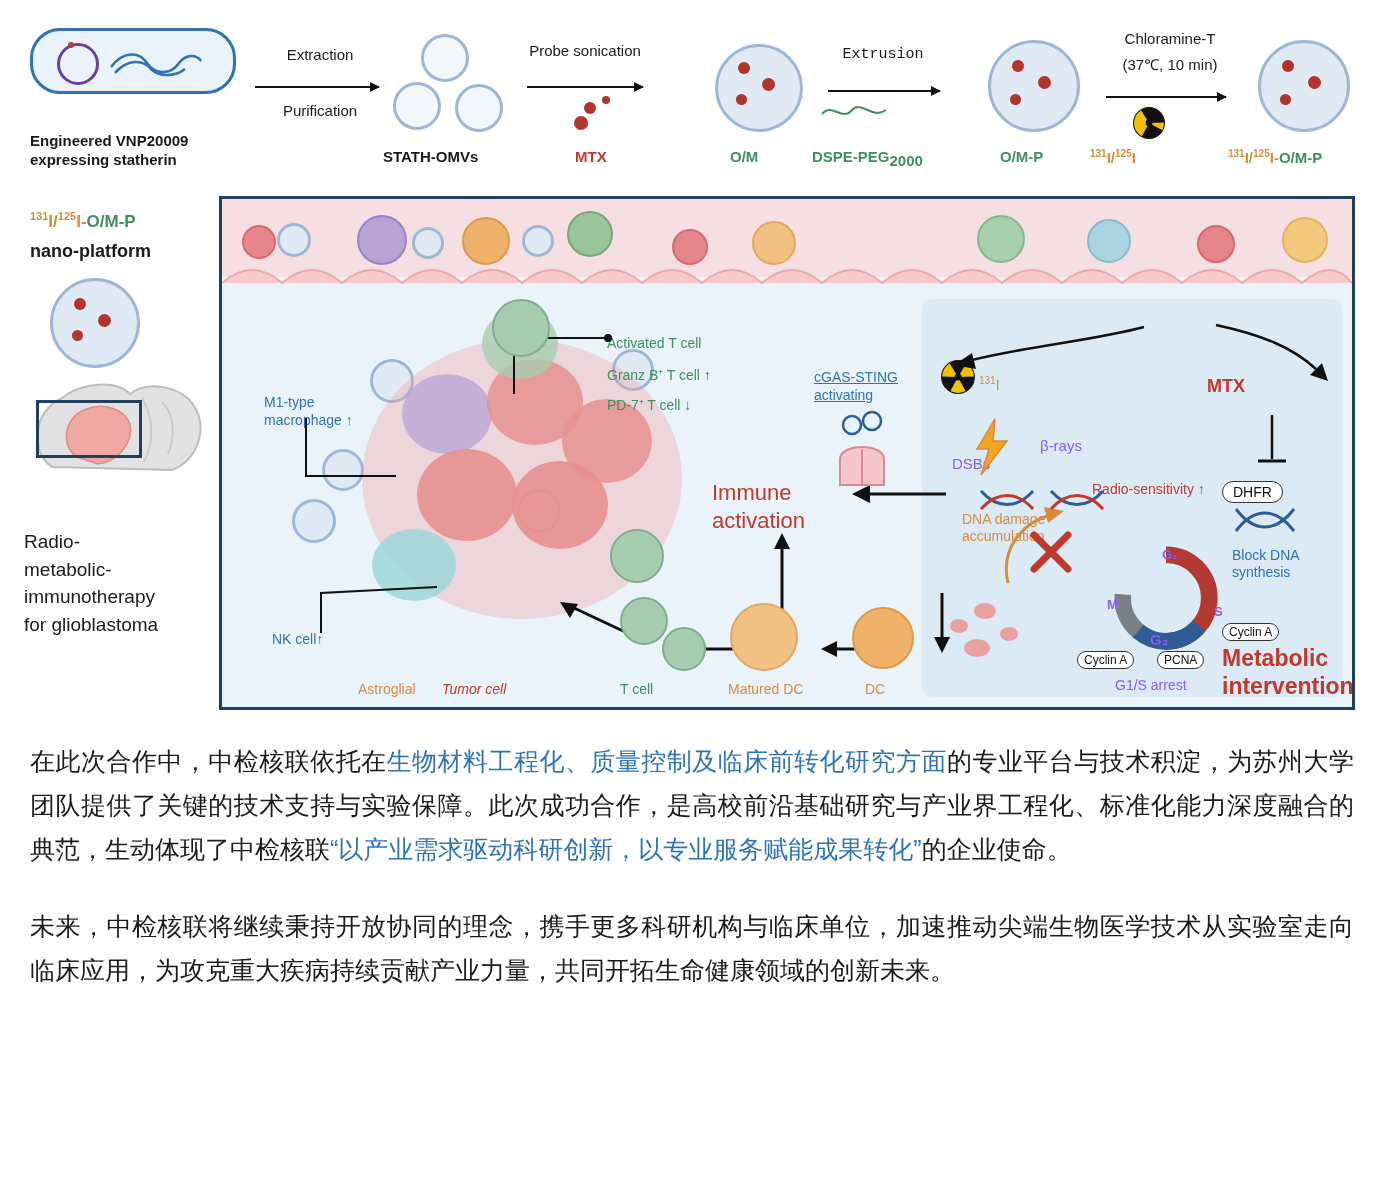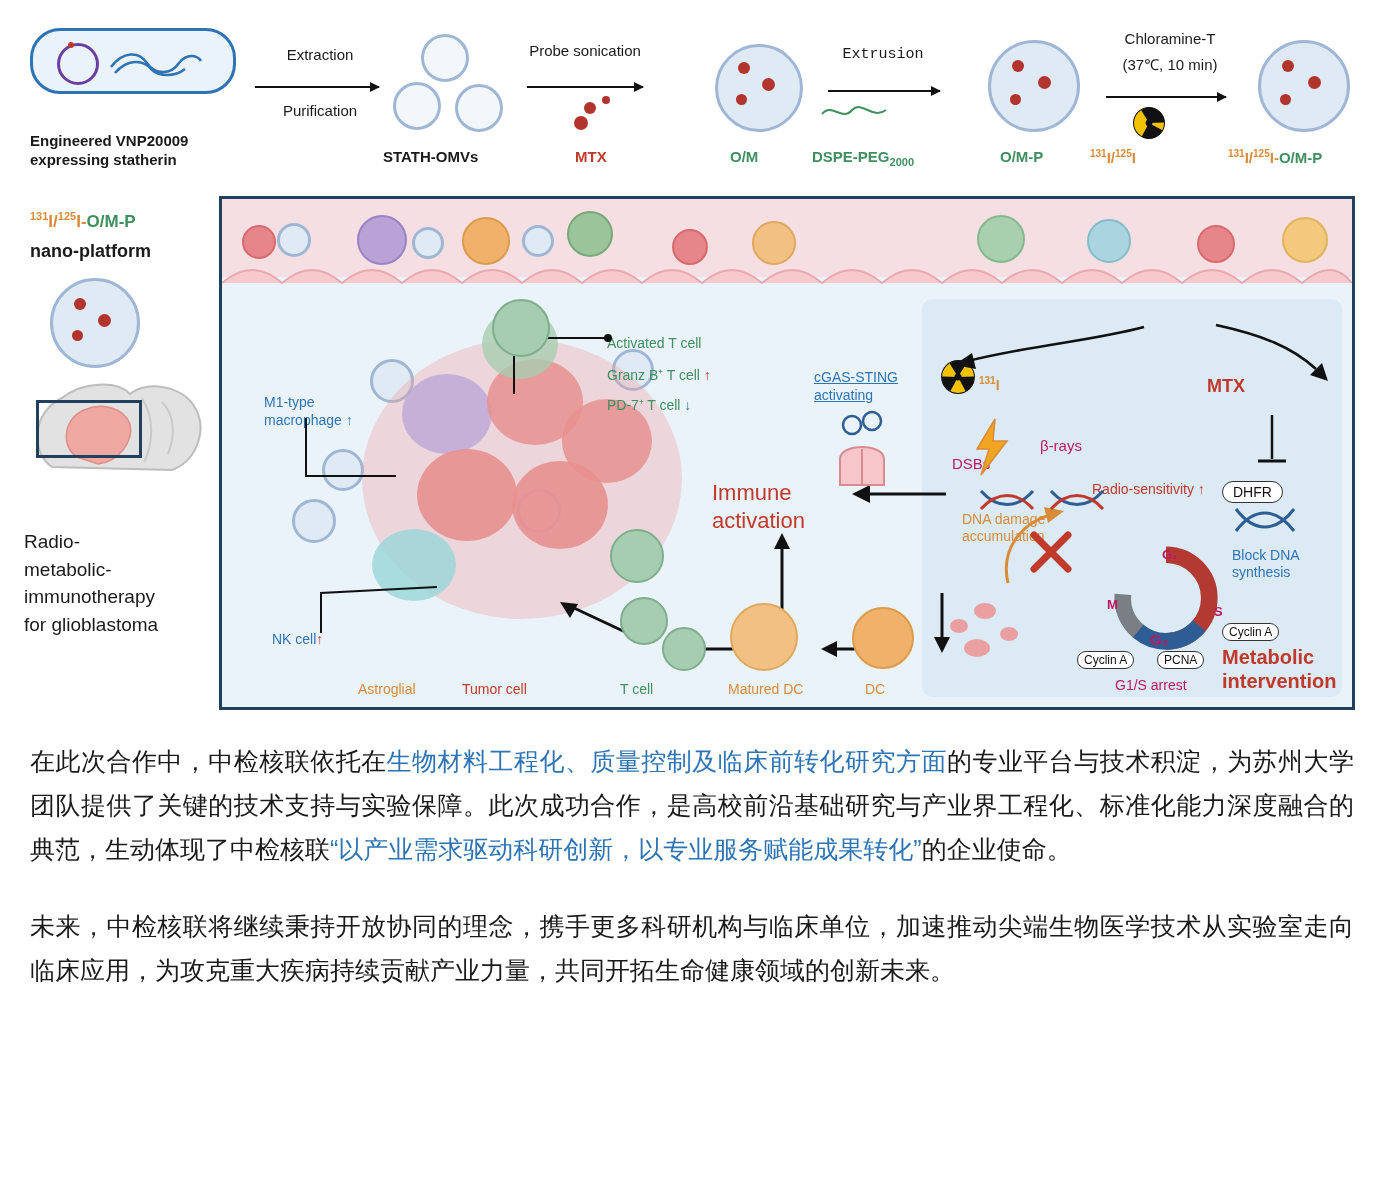--- a/index.html
+++ b/index.html
@@ -52,21 +52,21 @@
     position:absolute;left:0;top:0;width:100%;height:78px;background:#f6dfe2;
   }
   .inner-box{
     position:absolute;left:700px;top:100px;width:420px;height:398px;
     background:#dceaf6;border-radius:10px;
   }
   .ftext{position:absolute;font-size:14px;line-height:1.25;}
   .ftext.blue{color:#2e74b5;}
   .ftext.red{color:#c0392b;}
   .ftext.orange{color:#d98b3a;}
-  .ftext.dark{color:#be185d;}
+  .ftext.dark{color:#8b5cf6;}
   .ftext.green{color:#3f8f5f;}
   .ftext.bold{font-weight:bold;}
   .chip{
     position:absolute;border:1.5px solid #333;border-radius:10px;background:#fff;
     font-size:12px;padding:1px 6px;color:#111;
   }
   .tumor{
     position:absolute;border-radius:50%;
   }
   .cellcycle{
@@ -123,21 +123,21 @@
   <div class="dot" style="left:762px;top:78px;width:13px;height:13px;"></div>
   <div class="dot" style="left:736px;top:94px;width:11px;height:11px;"></div>
   <div class="lbl" style="left:730px;top:148px;color:#3f8f5f;">O/M</div>
 
   <div class="arrow-lbl" style="left:818px;top:46px;width:130px;font-family:Liberation Mono, monospace;">Extrusion</div>
   <div class="arr" style="left:828px;top:90px;width:112px;"></div>
   <svg style="position:absolute;left:820px;top:100px;" width="70" height="22" viewBox="0 0 70 22">
     <path d="M2 14 C12 2, 22 22, 32 10 C42 0, 52 20, 66 10" stroke="#3f8f5f" stroke-width="2" fill="none"></path>
   </svg>
   <div class="lbl" style="left:812px;top:148px;color:#3f8f5f;font-weight:bold;">
-    <span>DSPE-PEG</span><sub style="font-size:11px;">2000</sub>
+    <span>DSPE-PEG</span><sub style="font-size:15px;">2000</sub>
   </div>
 
   <div class="ves core" style="left:988px;top:40px;width:86px;height:86px;"></div>
   <div class="dot" style="left:1012px;top:60px;width:12px;height:12px;"></div>
   <div class="dot" style="left:1038px;top:76px;width:13px;height:13px;"></div>
   <div class="dot" style="left:1010px;top:94px;width:11px;height:11px;"></div>
   <div class="lbl" style="left:1000px;top:148px;"><span style="color:#3f8f5f;">O/M-P</span></div>
 
   <div class="arrow-lbl" style="left:1090px;top:30px;width:160px;">Chloramine-T</div>
   <div class="arrow-lbl" style="left:1090px;top:54px;width:160px;">(37℃, 10 min)</div>
@@ -225,21 +225,21 @@
 
     <div class="ftext blue" style="left:42px;top:195px;line-height:1.25;">
       <span>M1-type</span><br>
       <span>macrophage</span>
       <span style="color:#2e74b5;">↑</span>
     </div>
     <div class="ftext blue" style="left:50px;top:432px;">
       <span>NK cell</span><span style="color:#c0392b;">↑</span>
     </div>
     <div class="ftext orange" style="left:136px;top:482px;">Astroglial</div>
-    <div class="ftext red" style="left:240px;top:482px;">Tumor cell</div>
+    <div class="ftext red" style="left:220px;top:482px;font-style:italic;">Tumor cell</div>
     <div class="ftext green" style="left:398px;top:482px;">T cell</div>
     <div class="ftext orange" style="left:506px;top:482px;">Matured DC</div>
     <div class="ftext orange" style="left:643px;top:482px;">DC</div>
     <div class="ftext red" style="left:740px;top:482px;">DAMPs</div>
     <div class="ftext orange" style="left:737px;top:376px;font-size:14px;">ICD</div>
     <div class="ftext red" style="left:810px;top:352px;font-size:14px;transform:rotate(-55deg);">DNA repair</div>
 
     <div class="ftext green" style="left:385px;top:136px;">Activated T cell</div>
     <div class="ftext green" style="left:385px;top:168px;">
       <span>Granz B⁺ T cell</span> <span style="color:#c0392b;">↑</span>
@@ -261,21 +261,21 @@
     <div class="inner-box"></div>
 
     <svg style="position:absolute;left:718px;top:160px;" width="36" height="36" viewBox="0 0 34 34">
       <circle cx="17" cy="17" r="16" fill="#111"></circle>
       <circle cx="17" cy="17" r="15" fill="#f2c200"></circle>
       <circle cx="17" cy="17" r="3.4" fill="#111"></circle>
       <path d="M17 17 L9 4 A15 15 0 0 1 25 4 Z" fill="#111"></path>
       <path d="M17 17 L9 4 A15 15 0 0 1 25 4 Z" fill="#111" transform="rotate(120 17 17)"></path>
       <path d="M17 17 L9 4 A15 15 0 0 1 25 4 Z" fill="#111" transform="rotate(240 17 17)"></path>
     </svg>
-    <div class="ftext orange" style="left:757px;top:176px;font-size:14px;font-weight:bold;">
+    <div class="ftext orange" style="left:757px;top:176px;font-size:14px;">
       <sup style="font-size:10px;">131</sup>I
     </div>
     <div class="ftext dark" style="left:818px;top:238px;font-size:15px;">β-rays</div>
     <div class="ftext dark" style="left:730px;top:256px;font-size:15px;">DSBs</div>
     <div class="ftext red" style="left:870px;top:282px;">
       <span>Radio-sensitivity</span> <span>↑</span>
     </div>
     <div class="ftext orange" style="left:740px;top:312px;line-height:1.2;">
       <span>DNA damage</span><br>
       <span>accumulation</span>
@@ -295,21 +295,21 @@
     </svg>
     <div class="ftext dark bold" style="left:940px;top:348px;font-size:13px;">G₁</div>
     <div class="ftext dark bold" style="left:992px;top:405px;font-size:13px;">S</div>
     <div class="ftext dark bold" style="left:928px;top:432px;font-size:15px;">G₂</div>
     <div class="ftext dark bold" style="left:885px;top:398px;font-size:13px;">M</div>
 
     <div class="chip" style="left:1000px;top:424px;">Cyclin A</div>
     <div class="chip" style="left:855px;top:452px;">Cyclin A</div>
     <div class="chip" style="left:935px;top:452px;">PCNA</div>
     <div class="ftext dark" style="left:893px;top:478px;font-size:14px;">G1/S arrest</div>
-    <div class="ftext red bold" style="left:1000px;top:446px;font-size:20px;line-height:1.2;">
+    <div class="ftext red bold" style="left:1000px;top:446px;font-size:23px;line-height:1.2;">
       <span>Metabolic</span><br>
       <span>intervention</span>
     </div>
 
     <svg style="position:absolute;left:290px;top:125px;" width="110" height="80" viewBox="0 0 110 80">
       <path d="M2 70 L2 14 L96 14" stroke="#111" stroke-width="2" fill="none"></path>
       <circle cx="96" cy="14" r="4" fill="#111"></circle>
     </svg>
     <svg style="position:absolute;left:70px;top:215px;" width="120" height="80" viewBox="0 0 120 80">
       <path d="M14 4 L14 62 L104 62" stroke="#111" stroke-width="2" fill="none"></path>

